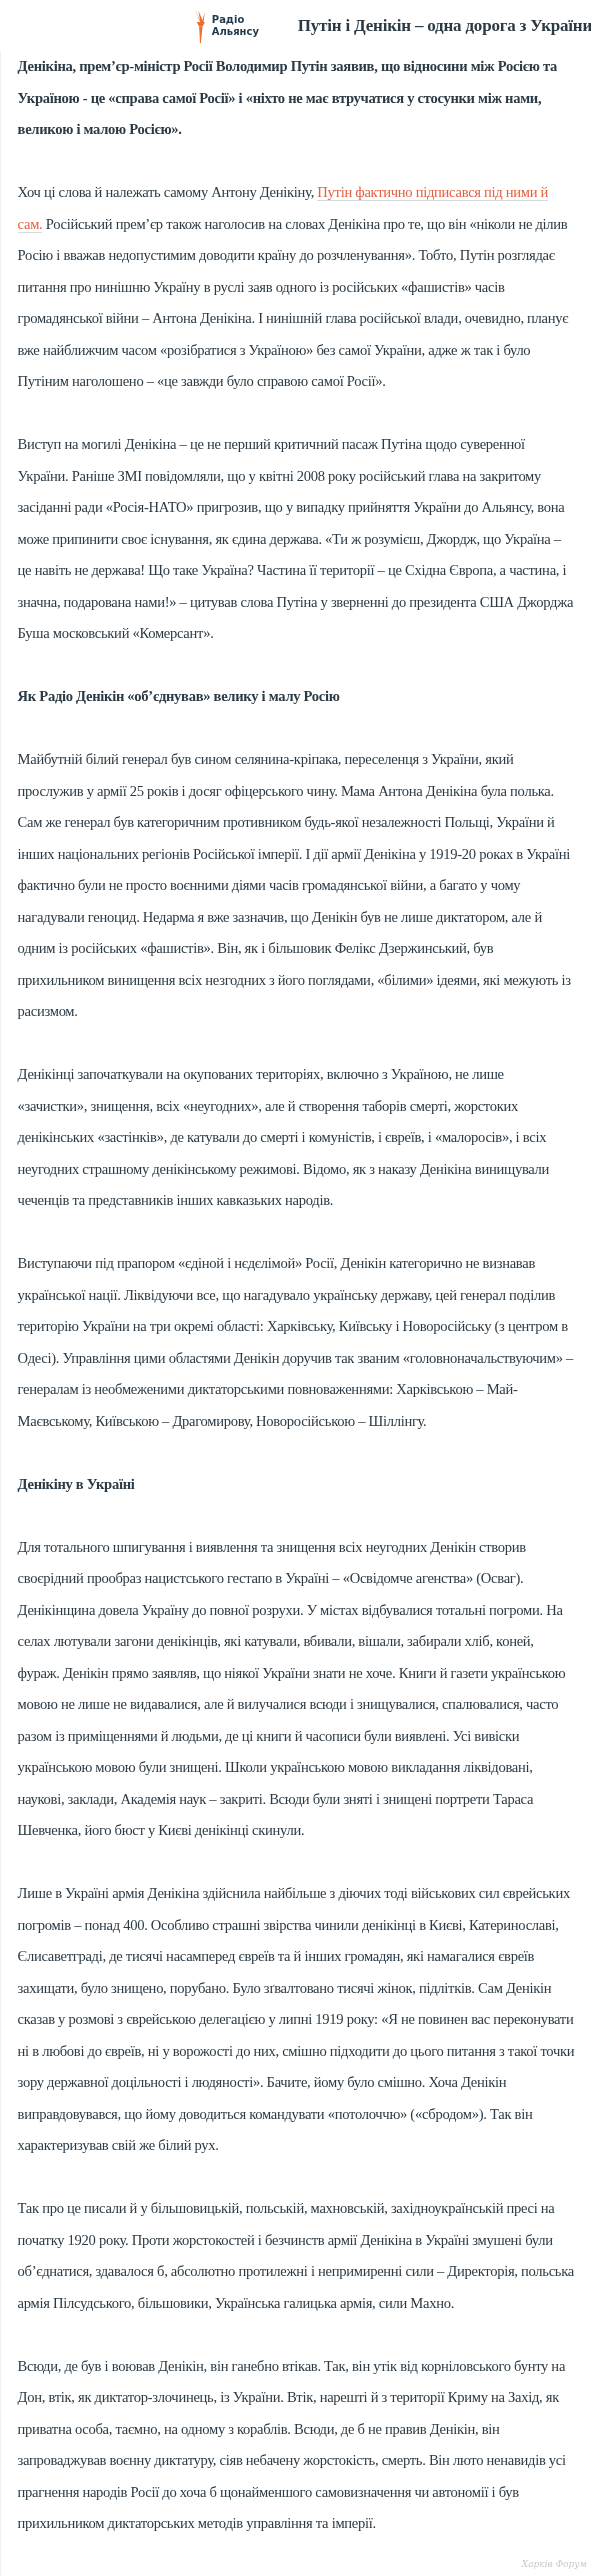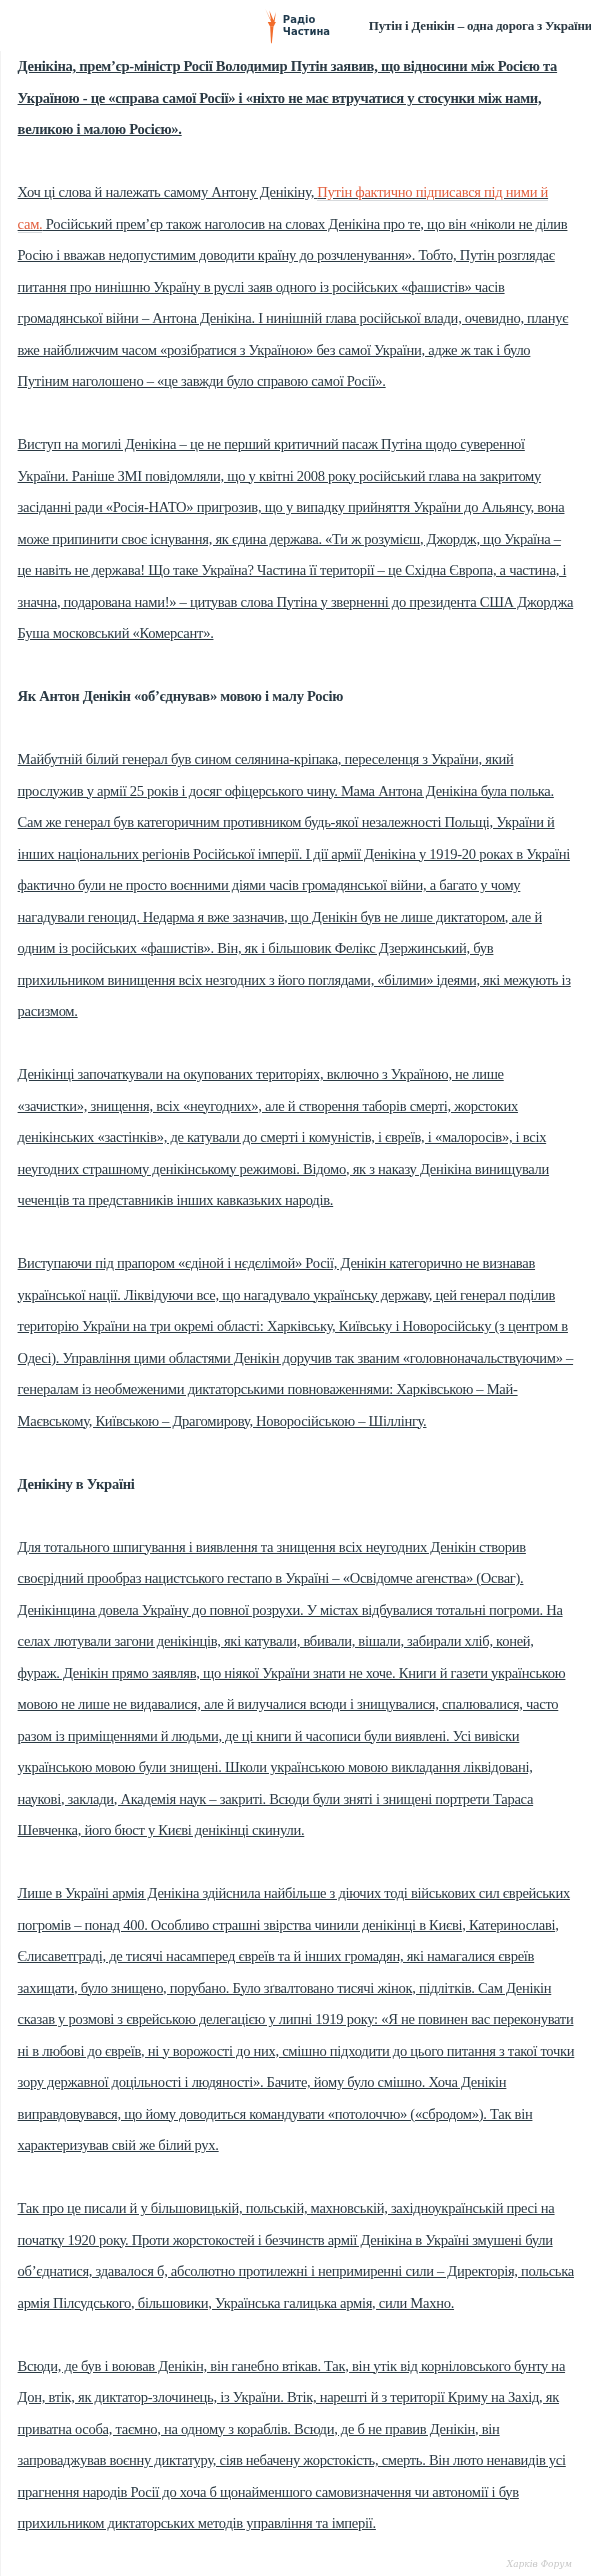--- a/index.html
+++ b/index.html
@@ -28,88 +28,88 @@
     .logo-mark { width: 18px; height: 38px; margin-right: 3.3px; }
     .logo-text {
       font-family: "DejaVu Sans", "Liberation Sans", sans-serif;
       font-weight: bold;
       font-size: 10px;
       line-height: 11.6px;
       color: #1f3a4d;
     }
     .page-title {
       font-family: "Liberation Serif", "DejaVu Serif", serif;
-      font-size: 13px;
+      font-size: 17px;
       color: #2b3a44;
       margin-left: 8.3px;
       letter-spacing: -0.2px;
     }
     .article {
       padding: 0 16.6px 0 16.6px;
       background: #ffffff;
       border-left: 0.8px solid #f2f2f2;
     }
     .article p, .article h2 {
       font-size: 14.6px;
       line-height: 31.5px;
       letter-spacing: -0.3px;
     }
-    .article p { margin-bottom: 31.5px; text-decoration: underline; }
+    .article p { margin-bottom: 31.5px; }
     .article p.lead {
       font-weight: bold;
       margin-bottom: 31.5px;
       padding-top: 0;
     }
     .article h2 {
       font-weight: bold;
       margin-bottom: 31.5px;
       font-size: 14.6px;
     }
     .link {
       color: #e2603f;
       text-decoration: none;
       border-bottom: 0.8px solid #d7dadd;
     }
     .watermark {
       position: absolute;
-      right: 20px;
+      right: 5px;
       bottom: 6.6px;
       font-family: "DejaVu Serif", serif;
       font-style: italic;
       font-size: 9px;
       color: #c8c8c8;
       margin-left: 28px;
     }
   </style>
 </head>
 <body>
 
 <header class="header">
   <div class="logo">
     <svg class="logo-mark" viewBox="0 0 22 46">
       <path d="M4 2 L11 16 L9 4 L14 16 L17 6 L15 20 L12 20 Z" fill="#f26c2b"></path>
       <path d="M7 18 L17 18 L14 24 L10 24 Z" fill="#f26c2b"></path>
       <path d="M10 24 L14 24 L12 44 L11 44 Z" fill="#f26c2b"></path>
     </svg>
     <div class="logo-text">
       <div>Радіо</div>
-      <div>Частина</div>
+      <div>Альянсу</div>
     </div>
   </div>
   <h1 class="page-title">Путін і Денікін – одна дорога з України</h1>
 </header>
 
 <main class="article">
   <p class="lead">Денікіна, прем’єр-міністр Росії Володимир Путін заявив, що відносини між Росією та Україною - це «справа самої Росії» і «ніхто не має втручатися у стосунки між нами, великою і малою Росією».</p>
 
   <p><span>Хоч ці слова й належать самому Антону Денікіну, </span><a class="link" href="#">Путін фактично підписався під ними й сам.</a><span> Російський прем’єр також наголосив на словах Денікіна про те, що він «ніколи не ділив Росію і вважав недопустимим доводити країну до розчленування». Тобто, Путін розглядає питання про нинішню Україну в руслі заяв одного із російських «фашистів» часів громадянської війни – Антона Денікіна. І нинішній глава російської влади, очевидно, планує вже найближчим часом «розібратися з Україною» без самої України, адже ж так і було Путіним наголошено – «це завжди було справою самої Росії».</span></p>
 
   <p>Виступ на могилі Денікіна – це не перший критичний пасаж Путіна щодо суверенної України. Раніше ЗМІ повідомляли, що у квітні 2008 року російський глава на закритому засіданні ради «Росія-НАТО» пригрозив, що у випадку прийняття України до Альянсу, вона може припинити своє існування, як єдина держава. «Ти ж розумієш, Джордж, що Україна – це навіть не держава! Що таке Україна? Частина її території – це Східна Європа, а частина, і значна, подарована нами!» – цитував слова Путіна у зверненні до президента США Джорджа Буша московський «Комерсант».</p>
 
-  <h2>Як Антон Денікін «об’єднував» мовою і малу Росію</h2>
+  <h2>Як Радіо Денікін «об’єднував» велику і малу Росію</h2>
 
   <p>Майбутній білий генерал був сином селянина-кріпака, переселенця з України, який прослужив у армії 25 років і досяг офіцерського чину. Мама Антона Денікіна була полька. Сам же генерал був категоричним противником будь-якої незалежності Польщі, України й інших національних регіонів Російської імперії. І дії армії Денікіна у 1919-20 роках в Україні фактично були не просто воєнними діями часів громадянської війни, а багато у чому нагадували геноцид. Недарма я вже зазначив, що Денікін був не лише диктатором, але й одним із російських «фашистів». Він, як і більшовик Фелікс Дзержинський, був прихильником винищення всіх незгодних з його поглядами, «білими» ідеями, які межують із расизмом.</p>
   <p>Денікінці започаткували на окупованих територіях, включно з Україною, не лише «зачистки», знищення, всіх «неугодних», але й створення таборів смерті, жорстоких денікінських «застінків», де катували до смерті і комуністів, і євреїв, і «малоросів», і всіх неугодних страшному денікінському режимові. Відомо, як з наказу Денікіна винищували чеченців та представників інших кавказьких народів.</p>
   <p>Виступаючи під прапором «єдіной і нєдєлімой» Росії, Денікін категорично не визнавав української нації. Ліквідуючи все, що нагадувало українську державу, цей генерал поділив територію України на три окремі області: Харківську, Київську і Новоросійську (з центром в Одесі). Управління цими областями Денікін доручив так званим «головноначальствуючим» – генералам із необмеженими диктаторськими повноваженнями: Харківською – Май-Маєвському, Київською – Драгомирову, Новоросійською – Шіллінгу.</p>
 
   <h2>Денікіну в Україні</h2>
 
   <p>Для тотального шпигування і виявлення та знищення всіх неугодних Денікін створив своєрідний прообраз нацистського гестапо в Україні – «Освідомче агенства» (Осваг). Денікінщина довела Україну до повної розрухи. У містах відбувалися тотальні погроми. На селах лютували загони денікінців, які катували, вбивали, вішали, забирали хліб, коней, фураж. Денікін прямо заявляв, що ніякої України знати не хоче. Книги й газети українською мовою не лише не видавалися, але й вилучалися всюди і знищувалися, спалювалися, часто разом із приміщеннями й людьми, де ці книги й часописи були виявлені. Усі вивіски українською мовою були знищені. Школи українською мовою викладання ліквідовані, наукові, заклади, Академія наук – закриті. Всюди були зняті і знищені портрети Тараса Шевченка, його бюст у Києві денікінці скинули.</p>
   <p>Лише в Україні армія Денікіна здійснила найбільше з діючих тоді військових сил єврейських погромів – понад 400. Особливо страшні звірства чинили денікінці в Києві, Катеринославі, Єлисаветграді, де тисячі насамперед євреїв та й інших громадян, які намагалися євреїв захищати, було знищено, порубано. Було зґвалтовано тисячі жінок, підлітків. Сам Денікін сказав у розмові з єврейською делегацією у липні 1919 року: «Я не повинен вас переконувати ні в любові до євреїв, ні у ворожості до них, смішно підходити до цього питання з такої точки зору державної доцільності і людяності». Бачите, йому було смішно. Хоча Денікін виправдовувався, що йому доводиться командувати «потолоччю» («сбродом»). Так він характеризував свій же білий рух.</p>
   <p>Так про це писали й у більшовицькій, польській, махновській, західноукраїнській пресі на початку 1920 року. Проти жорстокостей і безчинств армії Денікіна в Україні змушені були об’єднатися, здавалося б, абсолютно протилежні і непримиренні сили – Директорія, польська армія Пілсудського, більшовики, Українська галицька армія, сили Махно.</p>

